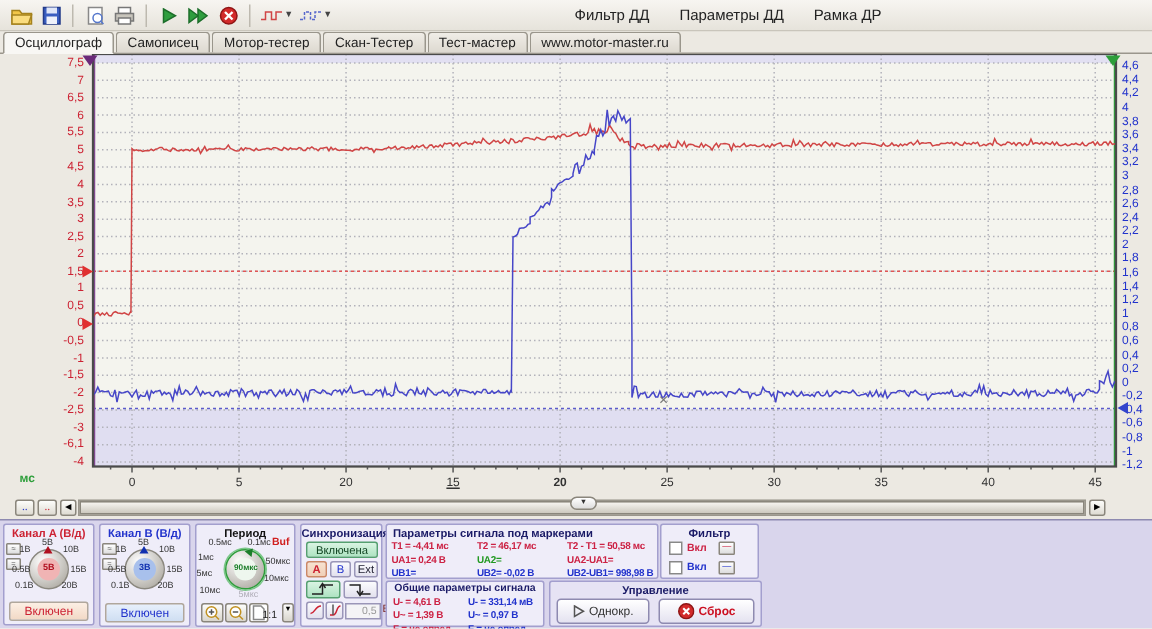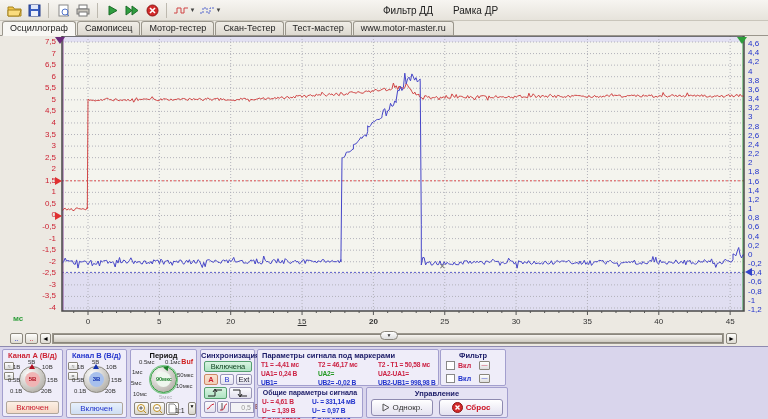--- a/index.html
+++ b/index.html
@@ -146,20 +146,21 @@
       <span class="ddarrow">▼</span>
   </div>
   <div class="tbtn" style="width:26px">
     <svg width="16" height="11">
         <path d="M1 8 L4 8 L4 3 L8 3 L8 8 L11 8 L11 3 L15 3" fill="none" stroke="#5566cc" stroke-dasharray="2 1"></path>
       </svg>
       <span class="ddarrow">▼</span>
   </div>
   <div class="menu-zone">
     <span class="menuitem">Фильтр ДД</span>
+    <span class="menuitem">Параметры ДД</span>
     <span class="menuitem">Рамка ДР</span>
   </div>
 </div>
 
 <div class="tabs" id="tabbar">
     <div class="tab active">Осциллограф</div>
     <div class="tab">Самописец</div>
     <div class="tab">Мотор-тестер</div>
     <div class="tab">Скан-Тестер</div>
     <div class="tab">Тест-мастер</div>
@@ -281,21 +282,21 @@
       <span class="ylab left" style="left: 30px; top: 140.78px; color: rgb(204, 34, 51);">1,5</span>
       <span class="ylab left" style="left: 30px; top: 152.345px; color: rgb(204, 34, 51);">1</span>
       <span class="ylab left" style="left: 30px; top: 163.91px; color: rgb(204, 34, 51);">0,5</span>
       <span class="ylab left" style="left: 30px; top: 175.475px; color: rgb(204, 34, 51);">0</span>
       <span class="ylab left" style="left: 30px; top: 187.04px; color: rgb(204, 34, 51);">-0,5</span>
       <span class="ylab left" style="left: 30px; top: 198.605px; color: rgb(204, 34, 51);">-1</span>
       <span class="ylab left" style="left: 30px; top: 210.17px; color: rgb(204, 34, 51);">-1,5</span>
       <span class="ylab left" style="left: 30px; top: 221.735px; color: rgb(204, 34, 51);">-2</span>
       <span class="ylab left" style="left: 30px; top: 233.3px; color: rgb(204, 34, 51);">-2,5</span>
       <span class="ylab left" style="left: 30px; top: 244.865px; color: rgb(204, 34, 51);">-3</span>
-      <span class="ylab left" style="left: 30px; top: 256.43px; color: rgb(204, 34, 51);">-3,5</span>
+      <span class="ylab left" style="left: 30px; top: 256.43px; color: rgb(204, 34, 51);">-6,1</span>
       <span class="ylab left" style="left: 30px; top: 267.995px; color: rgb(204, 34, 51);">-4</span>
     </div>
   <div id="right-labels">
       <span class="ylab" style="left: 748px; top: 4px; color: rgb(34, 51, 204);">4,6</span>
       <span class="ylab" style="left: 748px; top: 13.17px; color: rgb(34, 51, 204);">4,4</span>
       <span class="ylab" style="left: 748px; top: 22.34px; color: rgb(34, 51, 204);">4,2</span>
       <span class="ylab" style="left: 748px; top: 31.51px; color: rgb(34, 51, 204);">4</span>
       <span class="ylab" style="left: 748px; top: 40.68px; color: rgb(34, 51, 204);">3,8</span>
       <span class="ylab" style="left: 748px; top: 49.85px; color: rgb(34, 51, 204);">3,6</span>
       <span class="ylab" style="left: 748px; top: 59.02px; color: rgb(34, 51, 204);">3,4</span>

